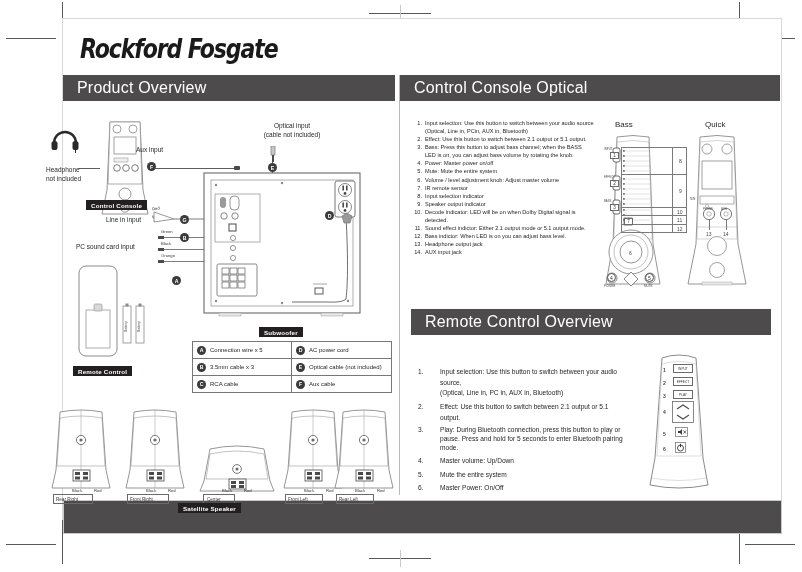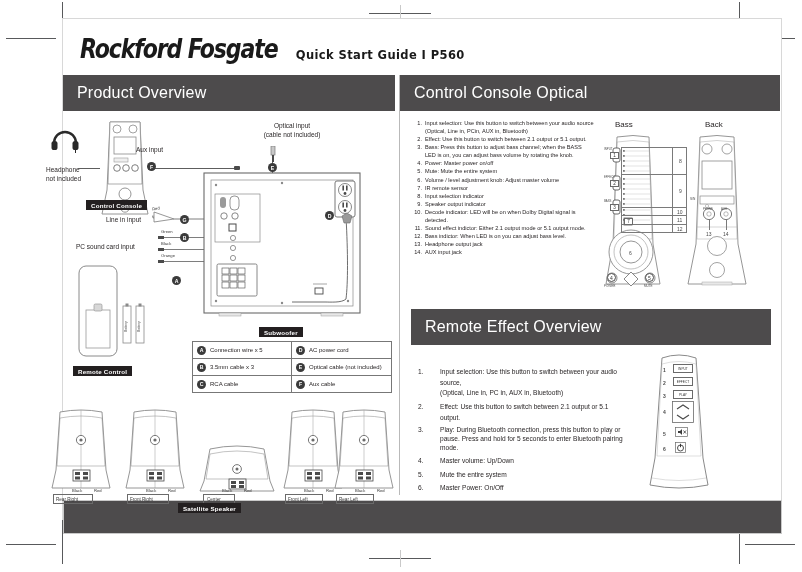--- a/index.html
+++ b/index.html
@@ -32,21 +32,21 @@
     white-space:nowrap;
   }
   .qsg{
     font-family:"DejaVu Sans", sans-serif;
     font-weight:bold; font-size:11.5px; letter-spacing:0.4px;
     color:#1a1a1a; white-space:nowrap; padding-bottom:2px;
   }
 
   
   .secbar{
-    position:absolute; height:36px; background:#4d4b4c;
+    position:absolute; height:26px; background:#4d4b4c;
     color:#ffffff; display:flex; align-items:center;
     padding-left:14px; font-size:16px; letter-spacing:0.2px;
   }
 
   
   .vdiv{ position:absolute; width:1px; background:#b9b9b9; }
 
   
   .ccl{ position:absolute; left:414px; top:120px; width:180px; font-size:5.6px; line-height:1.42; color:#231f20; }
   .ccl li{ list-style:none; display:flex; margin-bottom:0.2px; }
@@ -129,28 +129,27 @@
 <div class="reg" style="left:369px; top:13px;  width:62px; height:1px;"></div>
 <div class="reg" style="left:369px; top:558px; width:62px; height:1px;"></div>
 <div class="reg" style="left:400px; top:5px;   width:1px; height:17px; background:#c9c9c9;"></div>
 <div class="reg" style="left:400px; top:550px; width:1px; height:17px; background:#c9c9c9;"></div>
 
 <div class="page-border"></div>
 <div class="footer-bar"></div>
 
 <div class="brandrow">
   <div class="logo">Rockford Fosgate</div>
-  <div class="qsg">Quick Start Guide I P560</div>
 </div>
 
 <div class="secbar" style="left:63px; top:75px; width:332px;">Product Overview</div>
 
 <div class="secbar" style="left:400px; top:75px; width:380px;">Control Console Optical</div>
 
-<div class="secbar" style="left:411px; top:309px; width:360px;">Remote Effect Overview</div>
+<div class="secbar" style="left:411px; top:309px; width:360px;">Remote Control Overview</div>
 
 <div class="vdiv" style="left:399px; top:75px; height:420px;"></div>
 
 <svg style="position:absolute; left:50px; top:127px;" width="30" height="26" viewBox="0 0 30 26">
   <path d="M4 16 A11 11 0 0 1 26 16" fill="none" stroke="#2a2a2a" stroke-width="2.4"></path>
   <rect x="1.5" y="14" width="6" height="9" rx="2.6" fill="#2a2a2a"></rect>
   <rect x="22.5" y="14" width="6" height="9" rx="2.6" fill="#2a2a2a"></rect>
   <path d="M25.5 23 L25.5 28 L17 30" fill="none" stroke="#2a2a2a" stroke-width="1"></path>
 </svg>
 <div class="dlabel" style="left:46px; top:166px; line-height:1.35;">Headphone<br>not included</div>
@@ -524,21 +523,21 @@
 <div class="numbox" style="left:624px; top:218px;">7</div>
 <div class="tiny2" style="left:629px; top:250px; font-size:5px;">6</div>
 <div class="bulo" style="left:607px; top:273px;">4</div>
 <div class="bulo" style="left:645px; top:273px;">5</div>
 <div class="tiny2" style="left:604px; top:284px; font-size:3px;">POWER</div>
 <div class="tiny2" style="left:644px; top:284px; font-size:3px;">MUTE</div>
 <div class="tiny2" style="left:604px; top:147px; font-size:2.8px;">INPUT</div>
 <div class="tiny2" style="left:604px; top:175px; font-size:2.8px;">EFFECT</div>
 <div class="tiny2" style="left:604px; top:199px; font-size:2.8px;">BASS</div>
 
-<div class="dlabel c" style="left:705px; top:120px; font-size:8px;">Back</div>
+<div class="dlabel c" style="left:705px; top:120px; font-size:8px;">Quick</div>
 <svg style="position:absolute; left:686px; top:134px;" width="62" height="156" viewBox="0 0 62 156">
   <path d="M14 3 Q31 0 48 3 L52 110 L60 150 L2 150 L10 110 Z" fill="#fff" stroke="#8a8a8a" stroke-width="0.9"></path>
   <path d="M14 8 Q31 5 48 8 L51 105 L11 105 Z" fill="none" stroke="#a8a8a8" stroke-width="0.5"></path>
   <circle cx="21" cy="15" r="5" fill="#fff" stroke="#8a8a8a" stroke-width="0.8"></circle>
   <circle cx="41" cy="15" r="5" fill="#fff" stroke="#8a8a8a" stroke-width="0.8"></circle>
   <rect x="16" y="27" width="30" height="28" fill="#fff" stroke="#8a8a8a" stroke-width="0.8"></rect>
   <rect x="14" y="62" width="34" height="8" fill="#fff" stroke="#8a8a8a" stroke-width="0.7"></rect>
   <circle cx="23" cy="80" r="5.6" fill="#fff" stroke="#6a6a6a" stroke-width="0.9"></circle>
   <circle cx="23" cy="80" r="2.2" fill="#fff" stroke="#8a8a8a" stroke-width="0.6"></circle>
   <circle cx="40" cy="80" r="5.6" fill="#fff" stroke="#6a6a6a" stroke-width="0.9"></circle>

